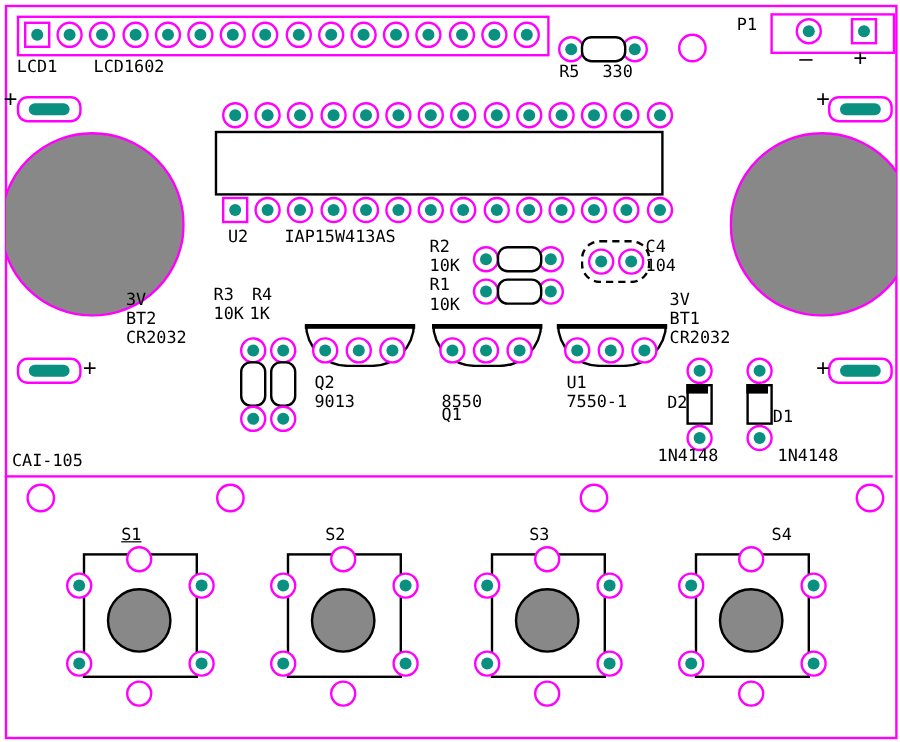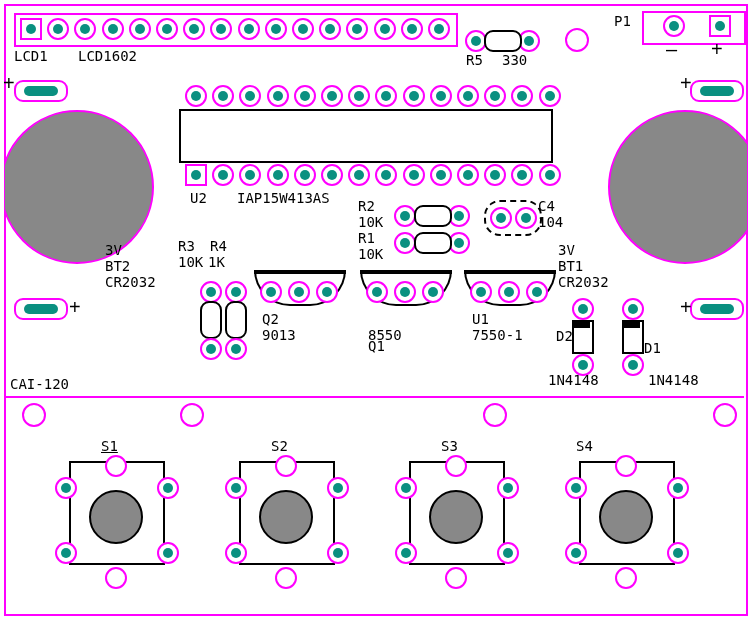--- a/index.html
+++ b/index.html
@@ -331,21 +331,21 @@
       <div class="inner"></div>
     </div>
   <div class="pad" style="left:622px; top:354px;">
       <div class="inner"></div>
     </div>
   <span class="txt" style="left:556px; top:328px;">D2</span>
   <span class="txt" style="left:644px; top:340px;">D1</span>
   <span class="txt" style="left:548px; top:372px;">1N4148</span>
   <span class="txt" style="left:648px; top:372px;">1N4148</span>
 
-  <span class="txt" style="left:10px; top:376px;">CAI-120</span>
+  <span class="txt" style="left:10px; top:376px;">CAI-105</span>
 
   <div class="mhole" style="left:22px; top:403px;"></div>
   <div class="mhole" style="left:180px; top:403px;"></div>
   <div class="mhole" style="left:483px; top:403px;"></div>
   <div class="mhole" style="left:713px; top:403px;"></div>
 
   <div id="switches">
     <span class="txt" style="left:101px; top:438px;text-decoration:underline;">S1</span>
     <div class="btn-body" style="left:69px; top:461px; width:92px; height:100px;"></div>
     <div class="btn-hole" style="left:105px; top:455px;"></div>
@@ -393,21 +393,21 @@
     <div class="pad" style="left:497px; top:477px;">
         <div class="inner"></div>
       </div>
     <div class="pad" style="left:395px; top:542px;">
         <div class="inner"></div>
       </div>
     <div class="pad" style="left:497px; top:542px;">
         <div class="inner"></div>
       </div>
 
-    <span class="txt" style="left:576px; top:438px;">S4</span>
+    <span class="txt" style="left:643px; top:438px;">S4</span>
     <div class="btn-body" style="left:579px; top:461px; width:92px; height:100px;"></div>
     <div class="btn-hole" style="left:615px; top:455px;"></div>
     <div class="btn-hole" style="left:615px; top:567px;"></div>
     <div class="btn-cap" style="left:599px; top:490px;"></div>
     <div class="pad" style="left:565px; top:477px;">
         <div class="inner"></div>
       </div>
     <div class="pad" style="left:667px; top:477px;">
         <div class="inner"></div>
       </div>

